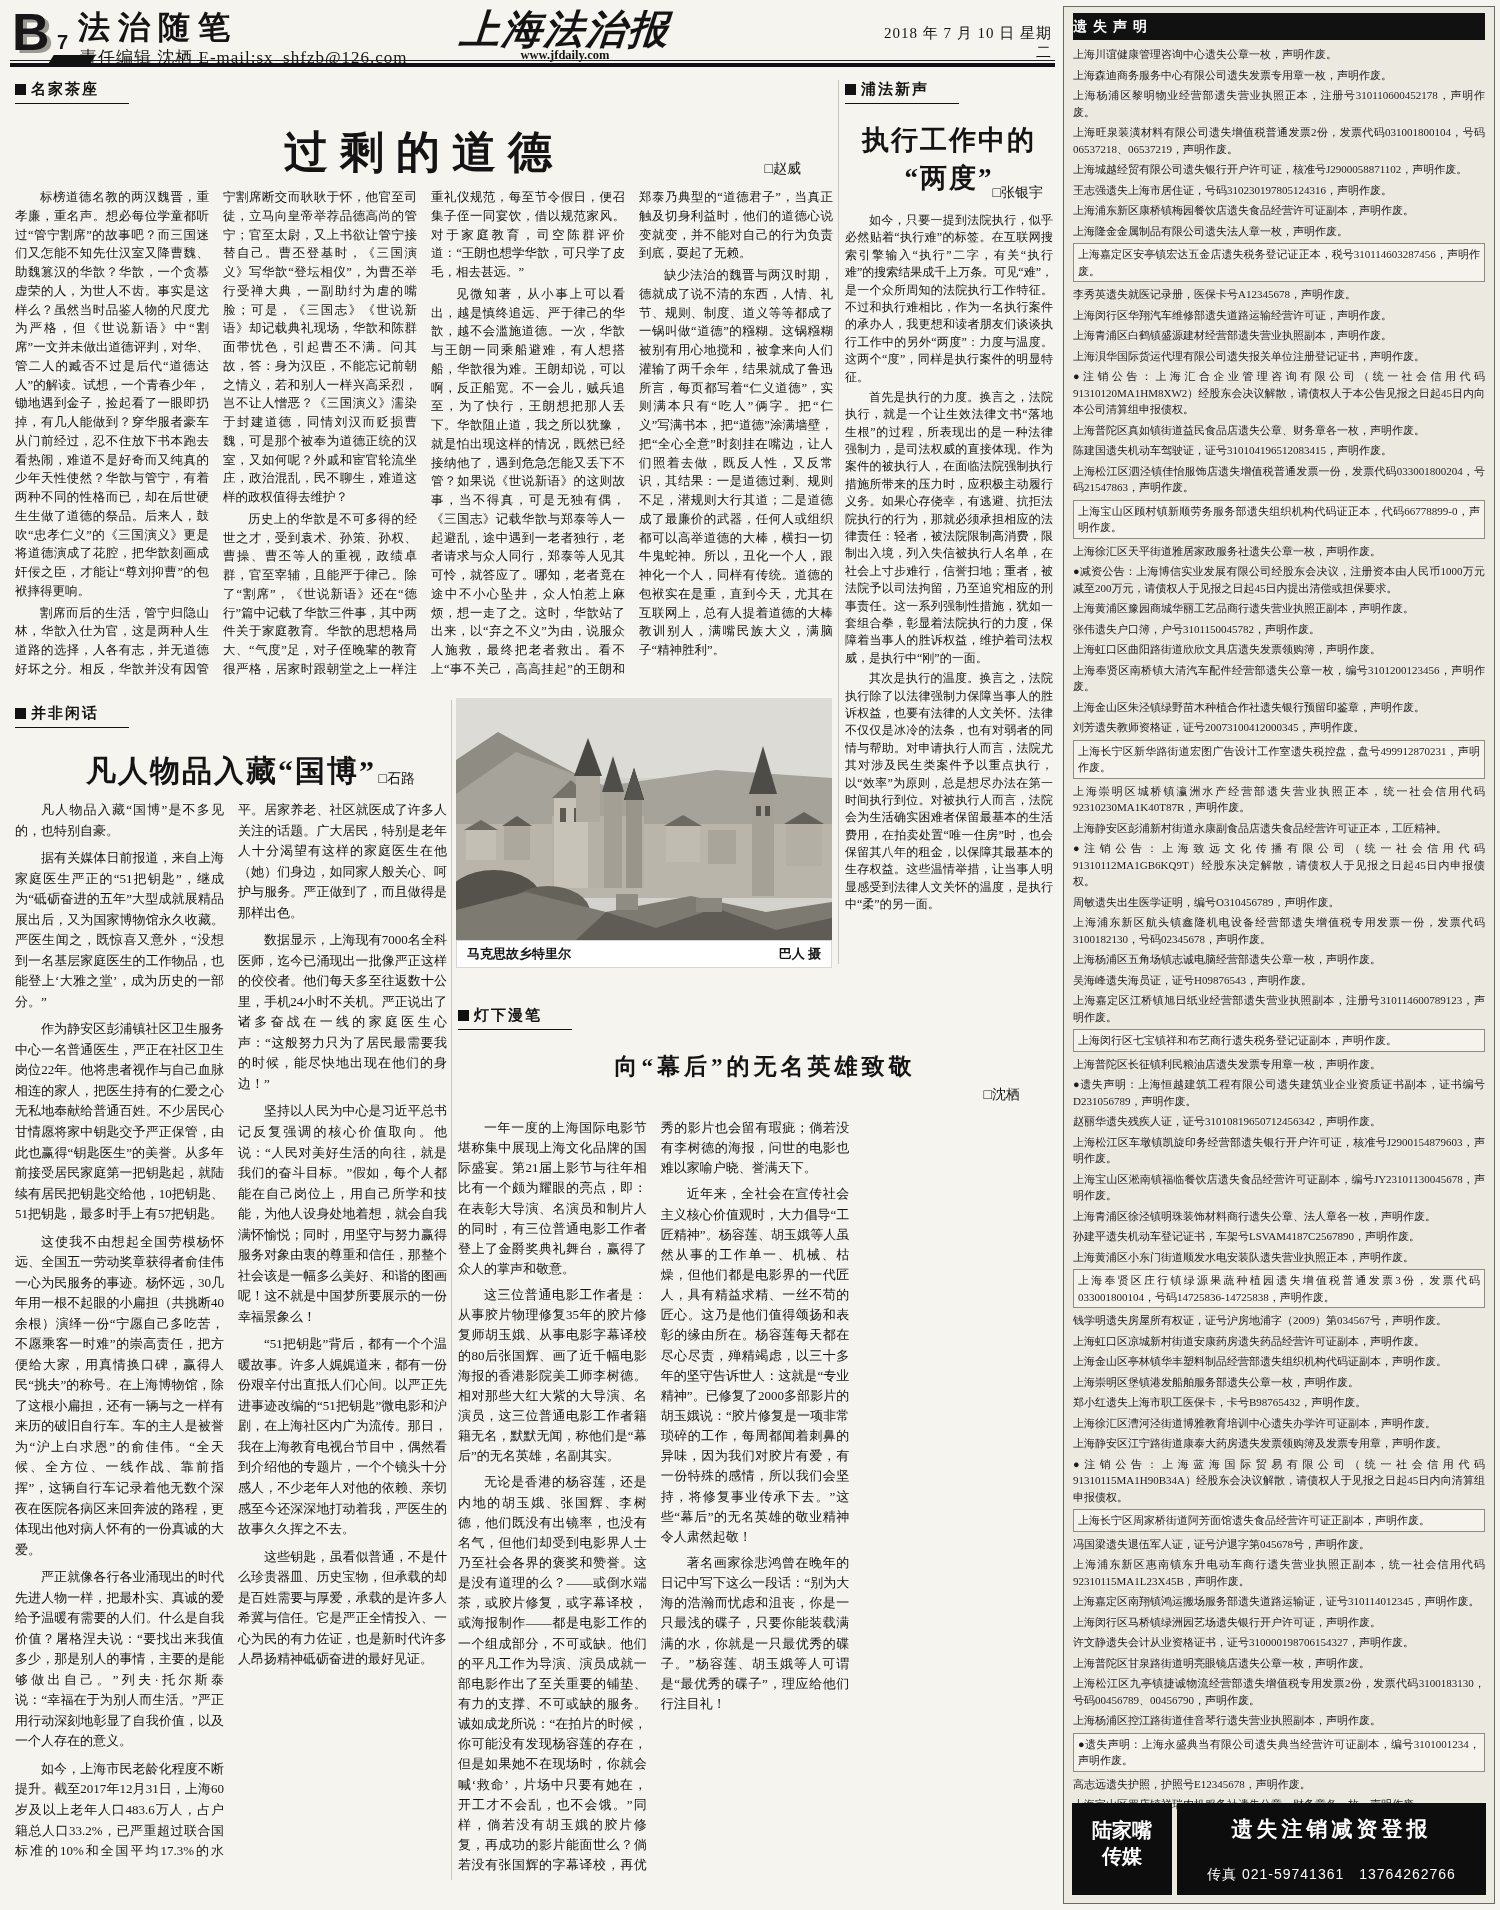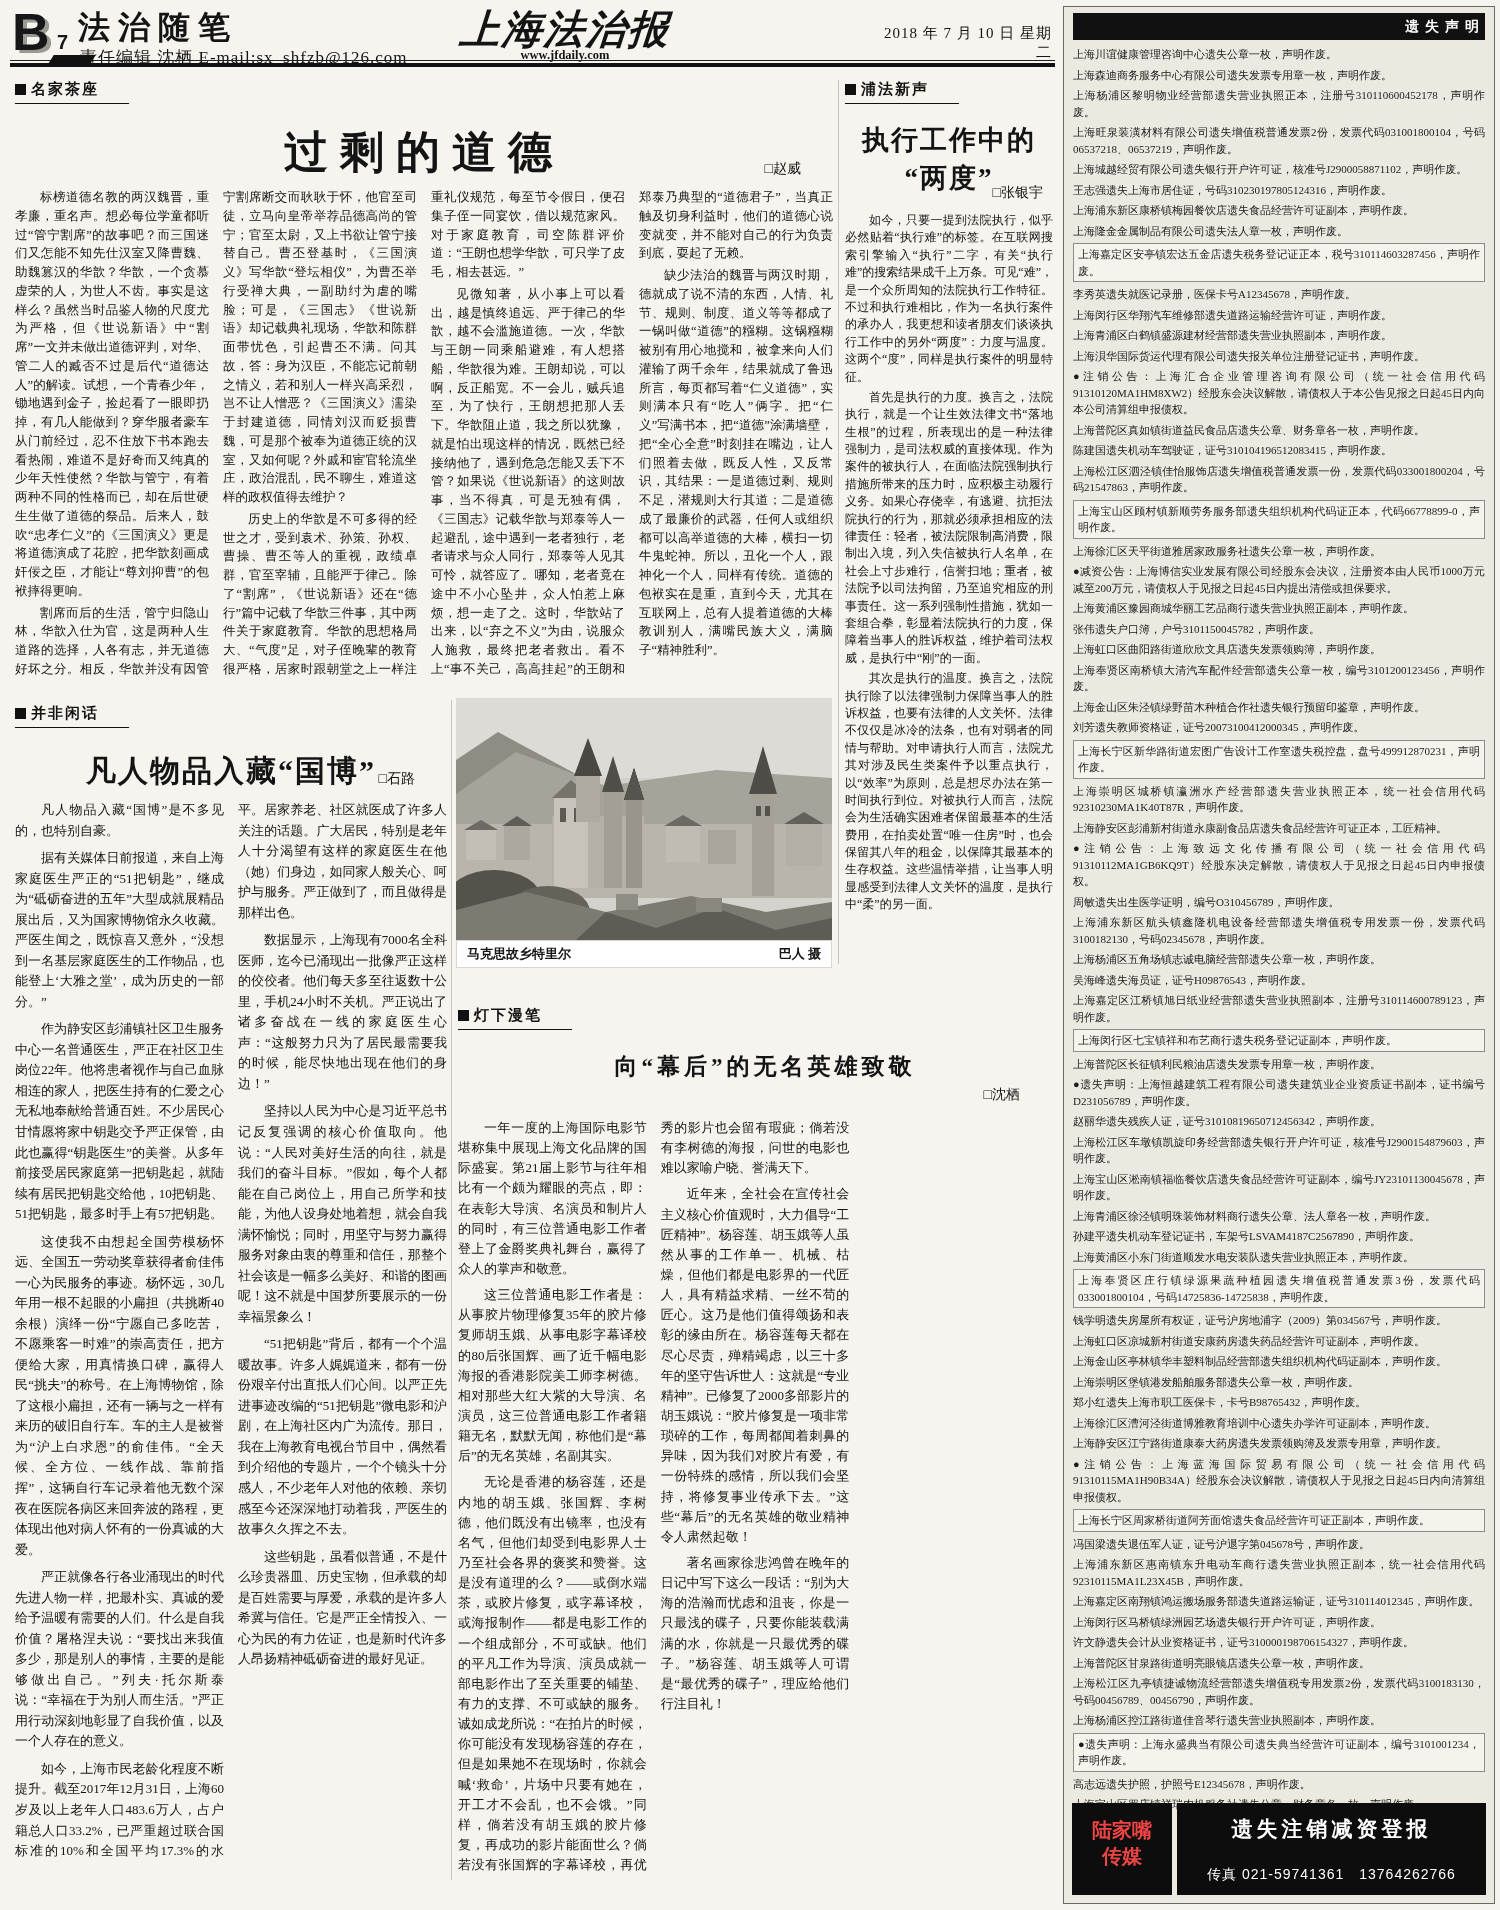--- a/index.html
+++ b/index.html
@@ -51,26 +51,26 @@
   .heroes-body{left:458px;top:1118px;width:594px;height:760px;font-size:13px;line-height:1.55;}
   .heroes-body p{margin-bottom:6px;}
   
   .vline{position:absolute;width:1px;background:#c9c6be;}
   .vline-a{left:838px;top:80px;height:884px;}
   .vline-b{left:451px;top:700px;height:1180px;}
   
   .classifieds{position:absolute;left:1063px;top:6px;width:432px;height:1898px;background:#ecead3;
                background:#ece9e1;border:1px solid #6b6963;box-sizing:border-box;padding:6px 9px 130px 9px;
                overflow:hidden;font-size:11px;line-height:1.5;text-align:justify;color:#1c1c1c;}
-  .classifieds-header{background:#111;color:#fff;text-align:right;font-weight:bold;font-size:14px;
+  .classifieds-header{background:#111;color:#fff;text-align:left;font-weight:bold;font-size:14px;
                padding:3px 0;margin-bottom:6px;letter-spacing:6px;font-family:"Liberation Sans",sans-serif;}
   .classifieds .ad{margin:0 0 4px 0;text-indent:0;}
   .classifieds .ad:nth-of-type(9n){border:1px solid #8e8b84;background:#f5f3ec;padding:2px 4px;}
   .classified-bottom{position:absolute;left:8px;right:8px;bottom:8px;display:flex;gap:5px;}
-  .cb-brand{background:#0d0d0d;color:#ef4444;width:92px;text-align:center;padding:14px 4px;
+  .cb-brand{background:#0d0d0d;color:#ffffff;width:92px;text-align:center;padding:14px 4px;
             font-size:20px;font-weight:bold;line-height:1.3;font-family:"Liberation Sans",sans-serif;}
   .cb-main{background:#0d0d0d;color:#fff;flex:1;text-align:center;padding:10px 4px;
            font-family:"Liberation Sans",sans-serif;}
   .cb-main .l1{font-size:21px;font-weight:bold;letter-spacing:4px;}
   .cb-main .l2{font-size:14px;margin-top:20px;letter-spacing:1px;}
 </style>
 </head>
 <body>
 
 <div class="page">

